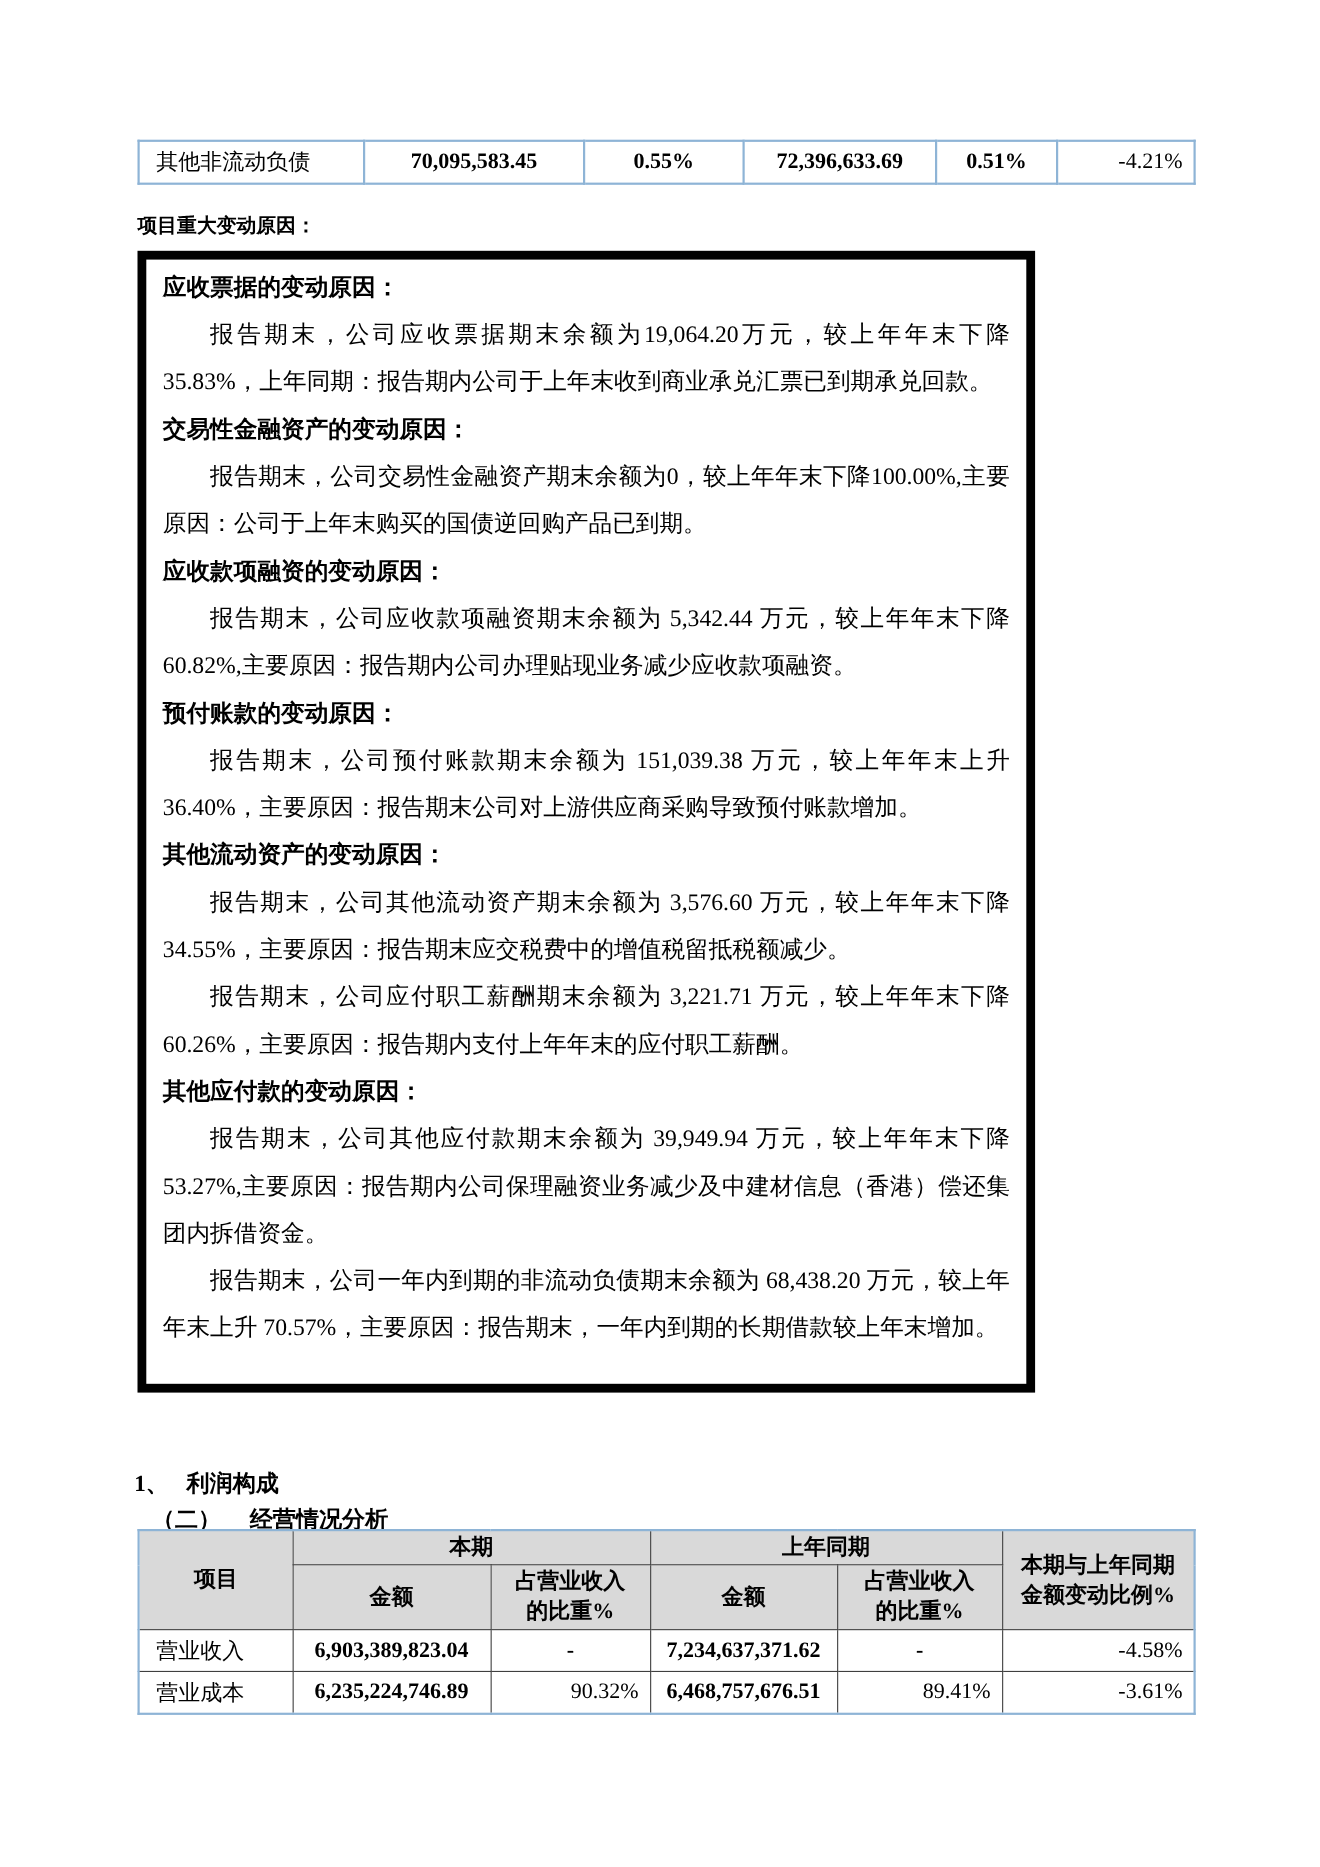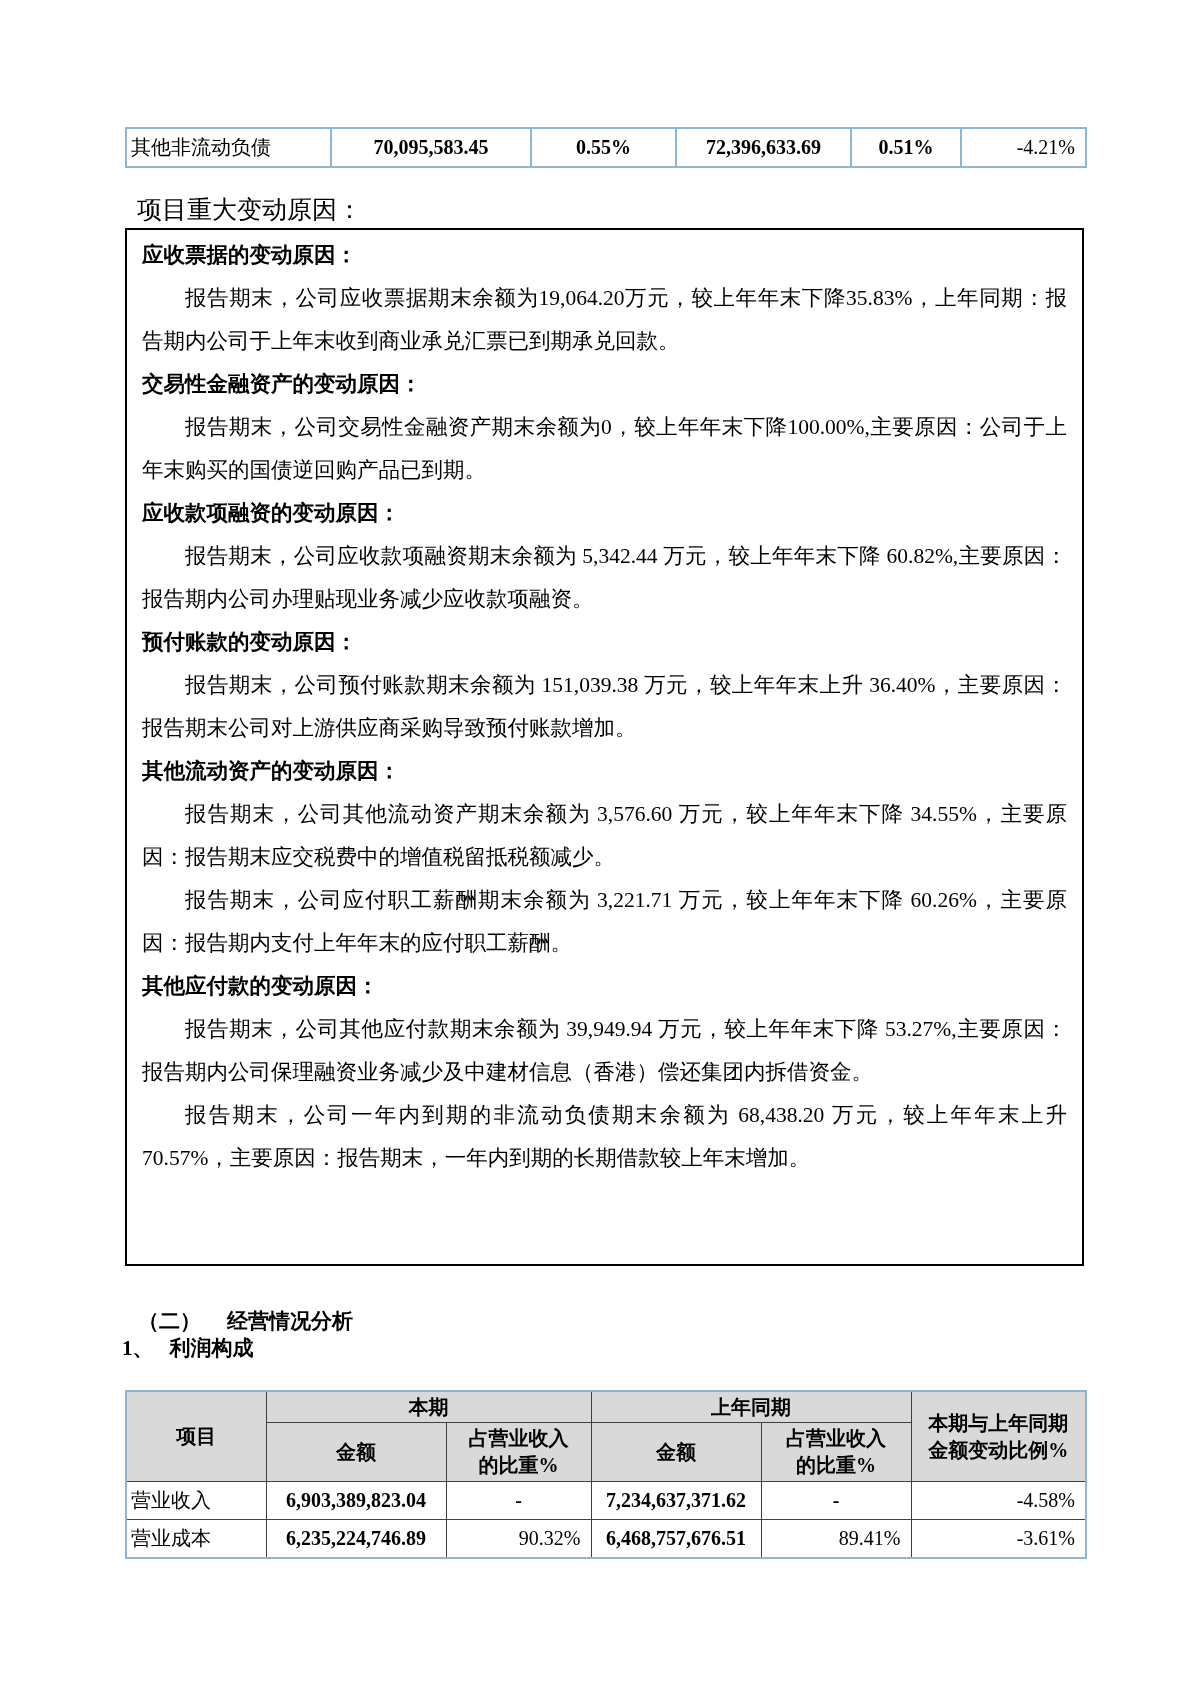--- a/index.html
+++ b/index.html
@@ -9,47 +9,47 @@
   }
   
   .top-table{
     position:absolute;left:125px;top:127px;width:960px;
     border-collapse:collapse;table-layout:fixed;
   }
   .top-table td{
     border:2px solid #8eb4d6;height:37px;font-size:20px;
     overflow:hidden;white-space:nowrap;
   }
-  .cell-l{text-align:left;padding:0 4px;}
+  .cell-l{text-align:left;padding:0 15px;}
   .cell-c{text-align:center;padding:0 4px;font-weight:bold;}
   .cell-r{text-align:right;padding:0 10px;}
 
   
   .main-heading{
-    position:absolute;left:137px;top:193px;
-    font-weight:normal;font-size:25px;
+    position:absolute;left:125px;top:193px;
+    font-weight:bold;font-size:18px;
   }
 
   
   .reason-box{
-    position:absolute;left:125px;top:228px;width:959px;height:1038px;
-    box-sizing:border-box;border:2px solid #000000;
+    position:absolute;left:125px;top:228px;width:816px;height:1038px;
+    box-sizing:border-box;border:8px solid #000000;
     padding:4px 15px 0 15px;overflow:hidden;
   }
   .reason-h{
     font-weight:bold;font-size:21.5px;line-height:43px;margin:0;
   }
   .reason-p{
     font-size:21.5px;line-height:43px;margin:0;
     text-align:justify;text-indent:2em;
   }
 
   
   .subsection{
-    position:absolute;left:138px;top:1307px;
+    position:absolute;left:138px;top:1367px;
     font-weight:bold;font-size:21px;
   }
   .subsection .gap{display:inline-block;width:26px;}
   .list-item-heading{
     position:absolute;left:122px;top:1334px;
     font-weight:bold;font-size:21px;
   }
   .list-item-heading .gap{display:inline-block;width:16px;}
   .unit-label{
     position:absolute;right:115px;top:1363px;font-size:20px;margin-top:34px;

